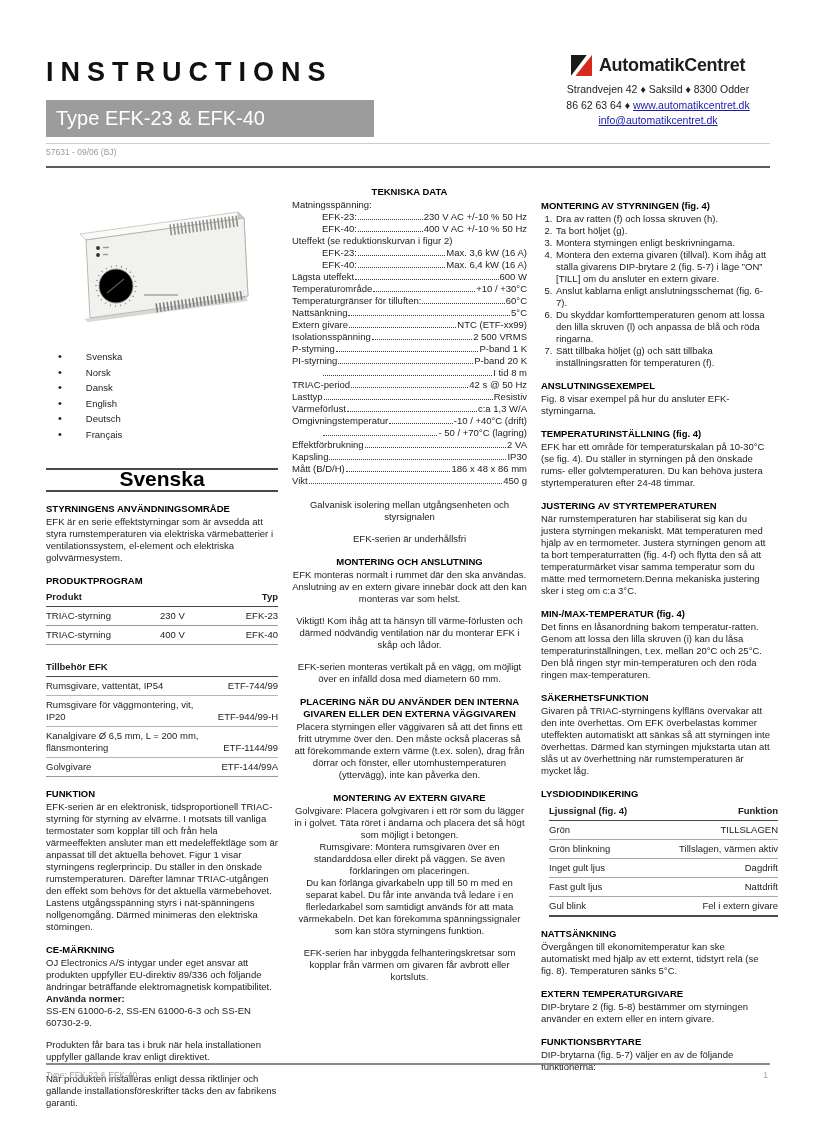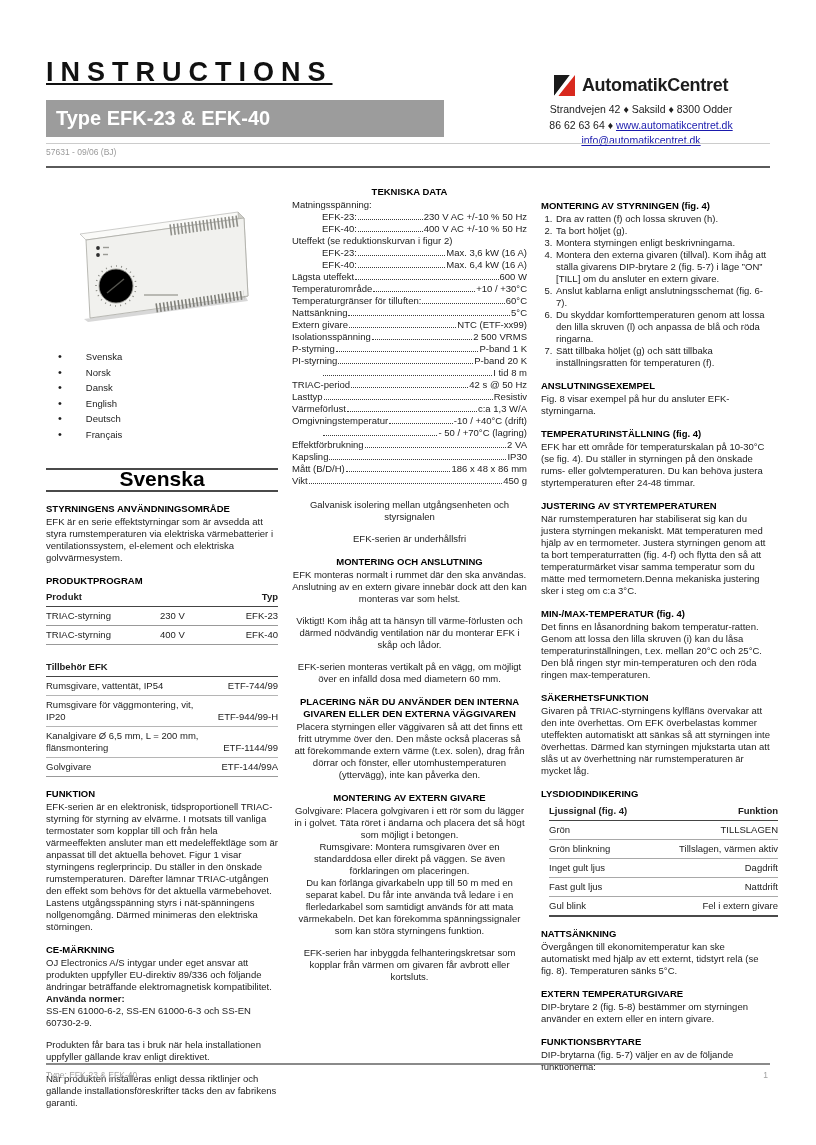--- a/index.html
+++ b/index.html
@@ -7,30 +7,30 @@
   body { font-family: "Liberation Sans", sans-serif; }
   .page {
     position: relative; width: 816px; height: 1145px;
     background: #ffffff; margin: 0 auto; overflow: hidden;
     color: #1c1c1c;
   }
 
   
   .doc-title {
     position: absolute; left: 46px; top: 57px;
-    font-size: 27px; font-weight: bold; letter-spacing: 7px; color: #111; text-decoration: underline;
+    font-size: 27px; font-weight: bold; letter-spacing: 7px; color: #111;
   }
   .type-banner {
-    position: absolute; left: 46px; top: 100px; width: 398px; height: 37px;
+    position: absolute; left: 46px; top: 100px; width: 328px; height: 37px;
     background: #9c9c9c; color: #ffffff;
-    font-size: 20px; font-weight: bold; line-height: 37px; padding-left: 10px;
+    font-size: 20px; font-weight: normal; line-height: 37px; padding-left: 10px;
   }
   .company {
-    position: absolute; right: 40px; top: 55px; width: 270px; text-align: center;
-    font-size: 10.5px; line-height: 15.5px; color: #222; margin-top: 20px;
+    position: absolute; right: 23px; top: 55px; width: 270px; text-align: center;
+    font-size: 10.5px; line-height: 15.5px; color: #222;
   }
   .company .logo-row { display: flex; align-items: center; justify-content: center; gap: 7px; margin-bottom: 6px; }
   .company .logo-name { font-size: 18px; font-weight: bold; color: #1d1d1d; letter-spacing: -0.3px; }
   .company a { color: #1a1aad; text-decoration: underline; cursor: pointer; }
   .rule-thin { position: absolute; left: 46px; right: 46px; top: 143px; height: 1px; background: #cccccc; }
   .doc-number { position: absolute; left: 46px; top: 147px; font-size: 8.5px; color: #9a9a9a; }
   .rule-thick { position: absolute; left: 46px; right: 46px; top: 166px; height: 2px; background: #5a5a5a; }
 
   
   .columns { position: absolute; left: 46px; top: 186px; width: 724px; display: flex; gap: 14px; }

